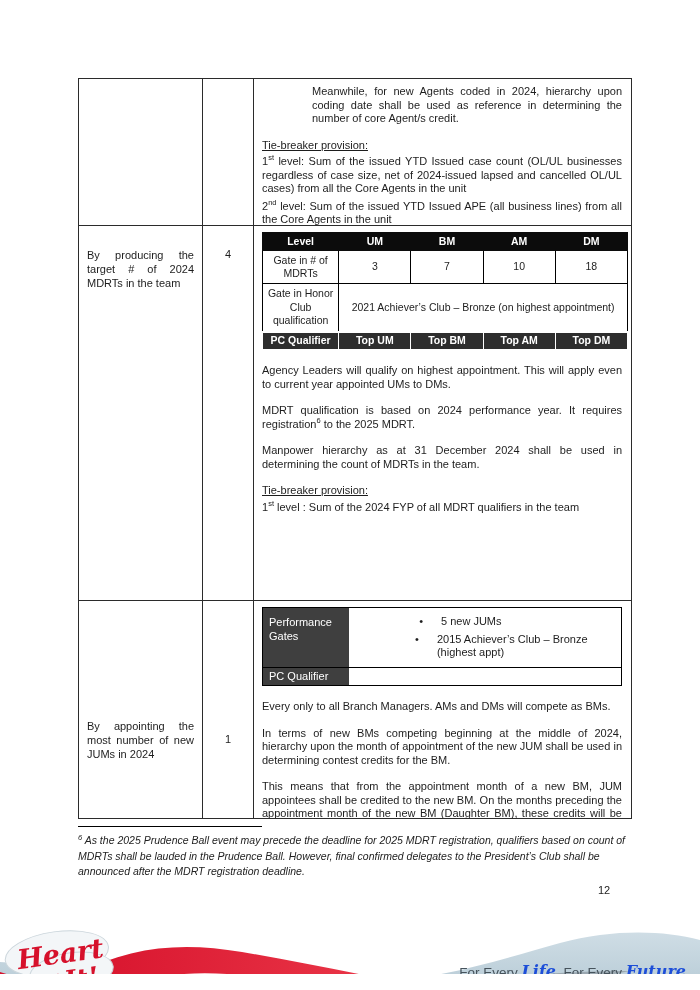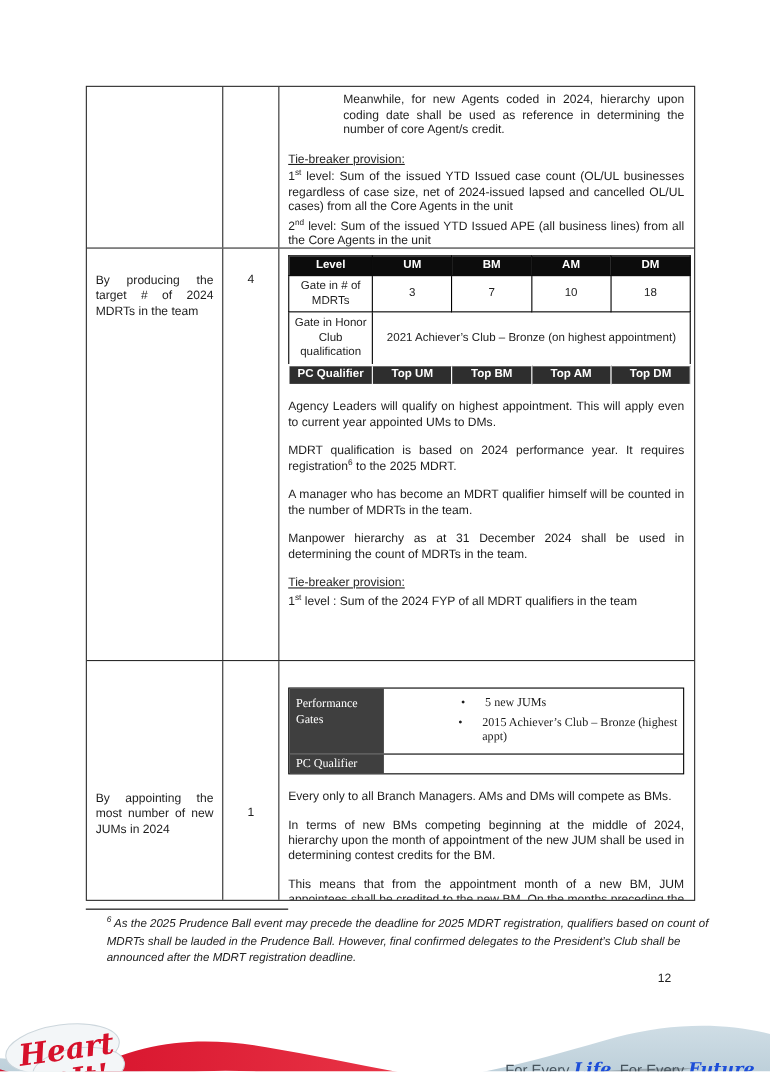--- a/index.html
+++ b/index.html
@@ -39,35 +39,35 @@
   table.mdrt .hdr th{background:#0c0c0c; color:#fff; font-weight:bold; height:15px; border:1px solid #0c0c0c;}
   table.mdrt .gate-row td{height:30px;}
   table.mdrt .honor-row td{height:45px;}
   table.mdrt col.c0{width:76px;}
   table.mdrt col.cx{width:72px;}
   table.mdrt .pc-row td{
     background:#2e2e2e; color:#fff; font-weight:bold; height:14px;
     border:1px solid #fff; border-top:2px solid #fff;
   }
   
-  .perf{width:358px; border:1.5px solid #000; margin:18px 0 14px 0; font-size:11px;font-family:Liberation Serif, serif;}
+  .perf{width:358px; border:1.5px solid #000; margin:0 0 14px 0; font-size:11px;}
   .perf-row{display:grid; grid-template-columns:86px 1fr;}
   .perf-row + .perf-row{border-top:1px solid #000;}
   .perf-label{background:#3f3f3f; color:#fff; padding:8px 6px; box-sizing:border-box;}
   .perf-label.small{padding:2px 6px;}
   .perf-bullets{padding:7px 4px 7px 0; display:flex; flex-direction:column; gap:4px;}
   .bullet-line{display:flex;}
   .bullet-ic{width:22px; text-align:right; padding-left:52px;}
   .bullet-tx{padding-left:18px;}
   .perf-val{padding:2px 6px; border-left:1px solid #000;}
   
   .footnote-rule{position:absolute; left:78px; top:826px; width:184px; border-top:1px solid #000;}
   .footnote{
     position:absolute; left:78px; top:833px; width:548px;
-    font-style:italic; font-size:10.5px; line-height:15.5px; color:#222;margin-left:19px;
+    font-style:italic; font-size:10.5px; line-height:15.5px; color:#222;
   }
   .page-number{position:absolute; left:598px; top:884px; font-size:11px;}
   
   .footer-art{position:absolute; left:0; top:910px; width:700px; height:80px;}
   .tagline{
     position:absolute; top:962px; right:14px; white-space:nowrap;
     font-size:13.5px; color:#46535c;
   }
   .tagline .script{
     font-family:"DejaVu Serif", serif; font-style:italic; font-weight:bold;
@@ -129,21 +129,20 @@
             <td>Top UM</td>
             <td>Top BM</td>
             <td>Top AM</td>
             <td>Top DM</td>
           </tr>
         </tbody>
           </table>
 
         <p>Agency Leaders will qualify on highest appointment. This will apply even to current year appointed UMs to DMs.</p>
         <p><span>MDRT qualification is based on 2024 performance year. It requires registration</span><sup>6</sup><span> to the 2025 MDRT.</span></p>
-        <p>A manager who has become an MDRT qualifier himself will be counted in the number of MDRTs in the team.</p>
         <p>Manpower hierarchy as at 31 December 2024 shall be used in determining the count of MDRTs in the team.</p>
         <p class="tb-head"><span>Tie-breaker provision:</span></p>
         <p class="tb-level" style="margin-bottom:12px !important;"><span>1</span><sup>st</sup><span> level : Sum of the 2024 FYP of all MDRT qualifiers in the team</span></p>
 
       </div>
     </div>
 
     <div class="trow row3">
       <div class="cell c-left">By appointing the most number of new JUMs in 2024</div>
       <div class="cell c-num">1</div>

